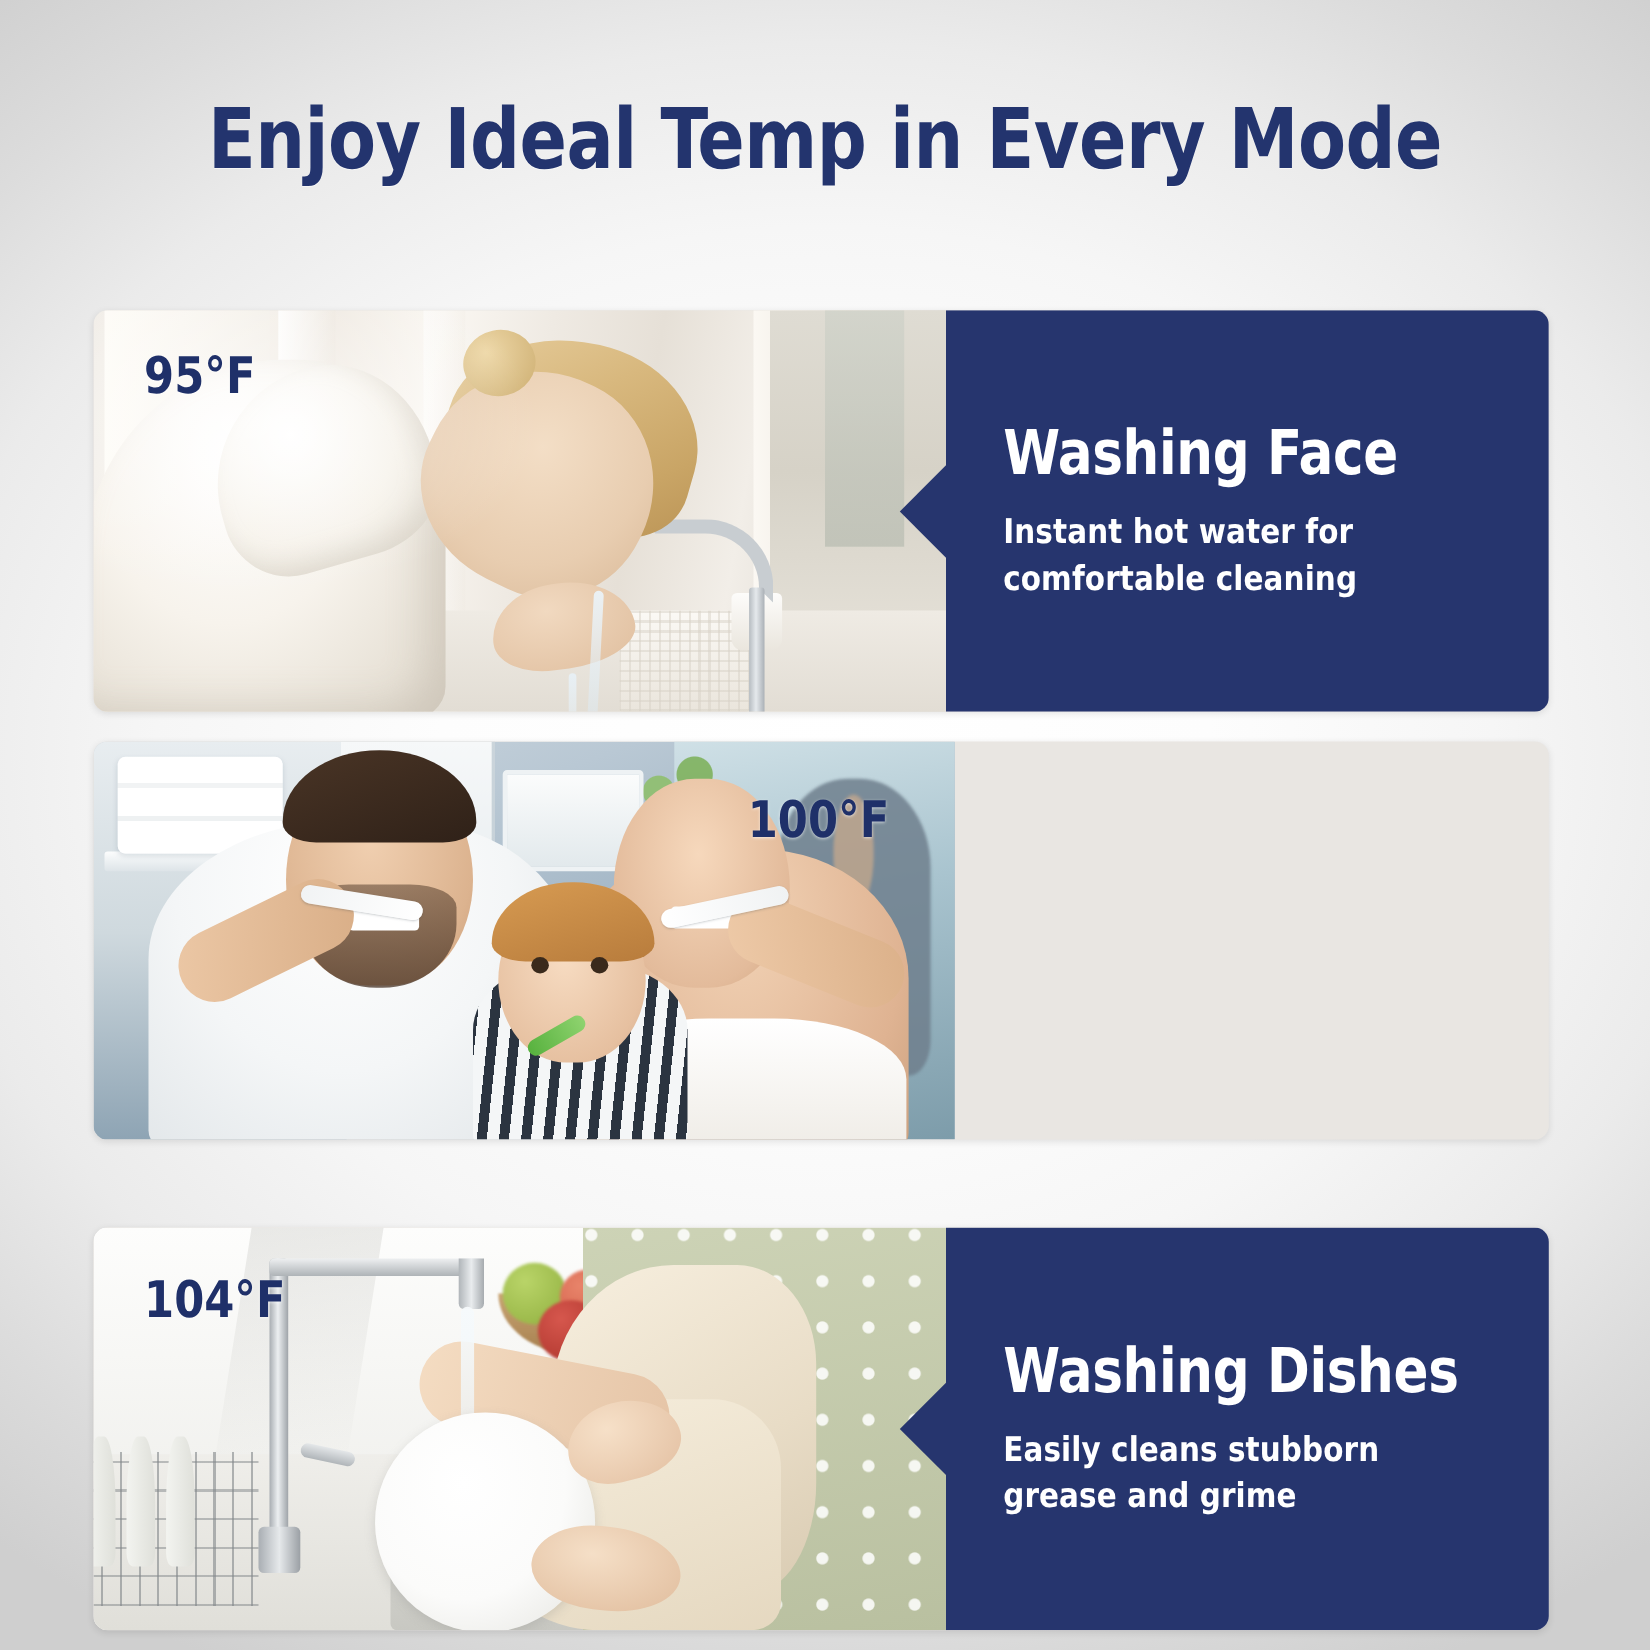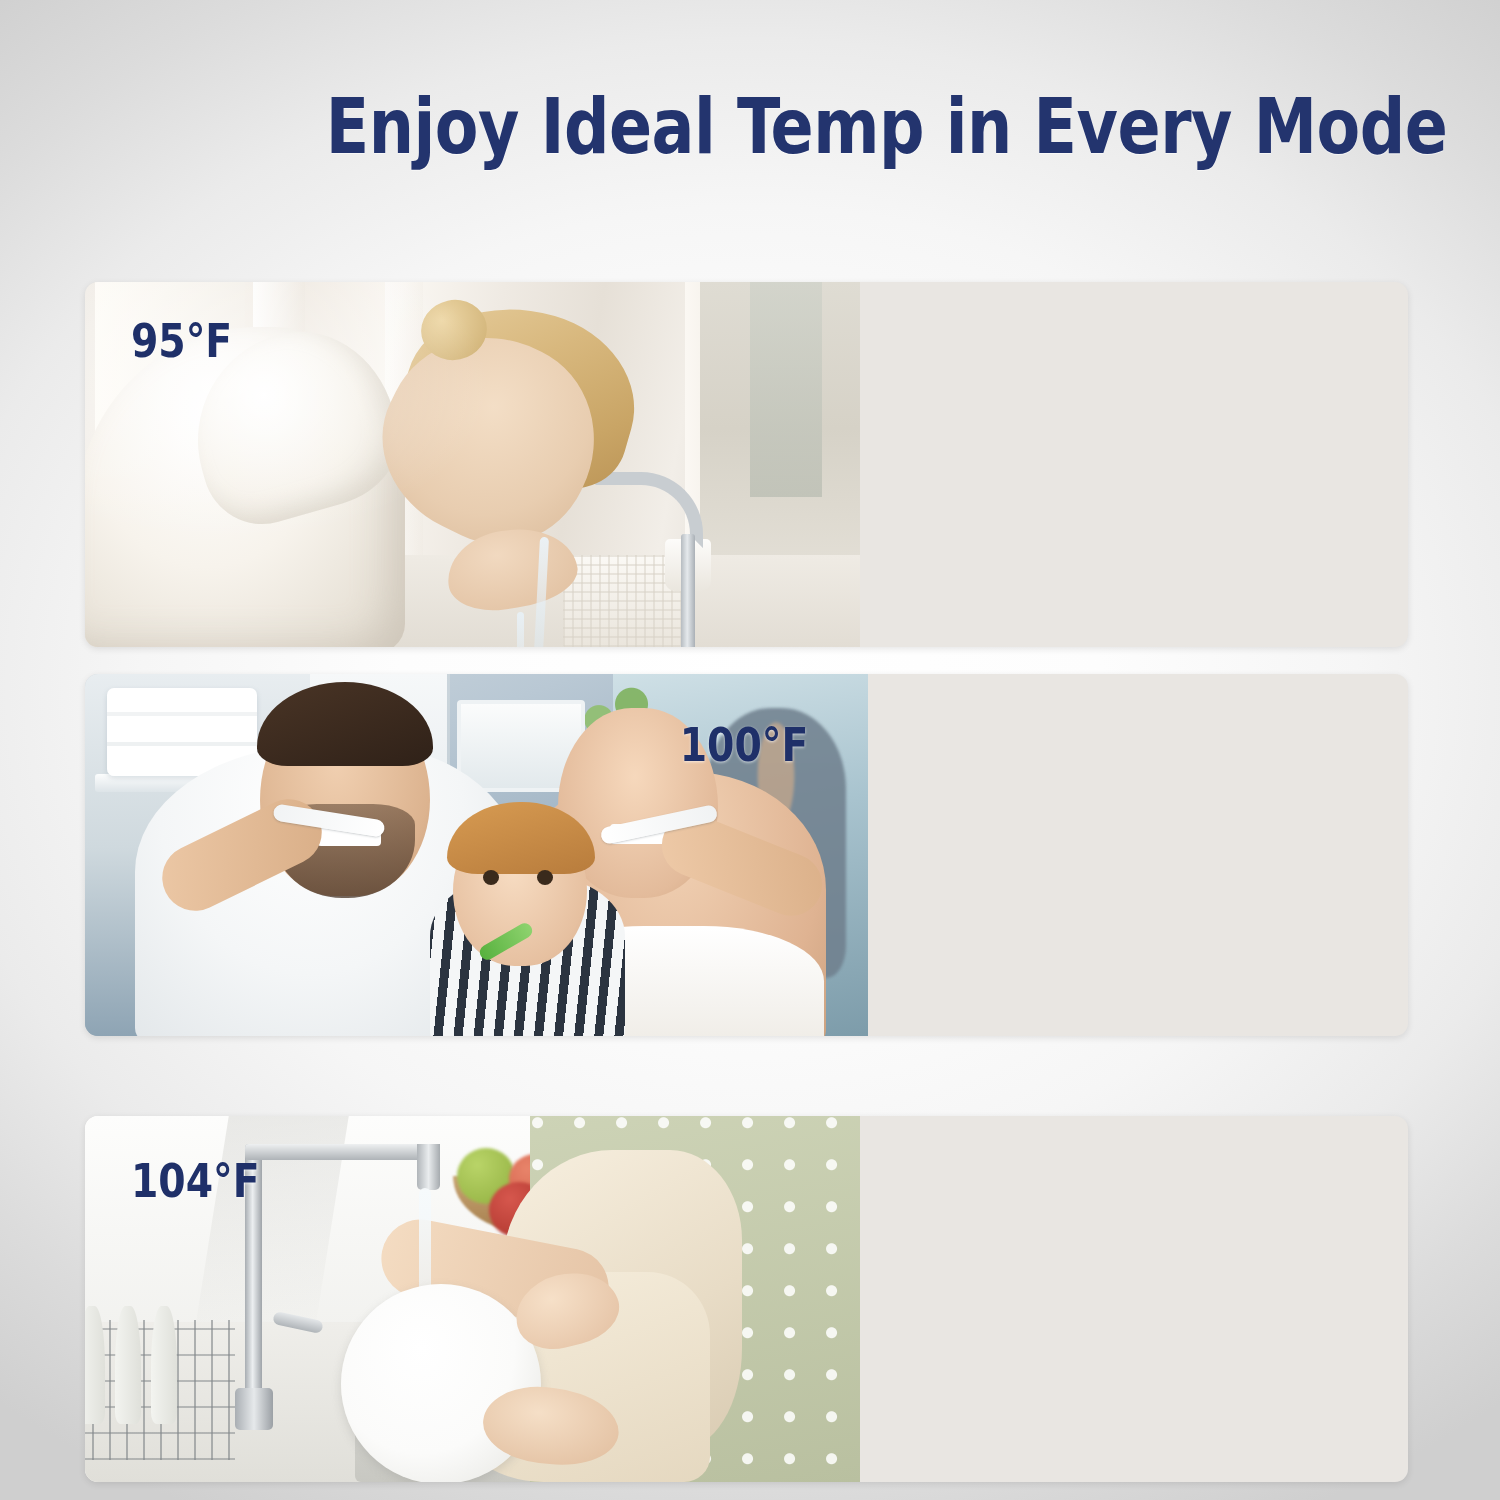--- a/index.html
+++ b/index.html
@@ -14,21 +14,21 @@
     background:
       radial-gradient(ellipse 78% 62% at 50% 46%,
         #ffffff 0%, #fdfdfd 30%, #f6f6f6 52%,
         #ebebeb 70%, #dcdcdc 85%, #cfcfcf 100%);
     position:relative;
   }
 
   
   .title-wrap{
     position:absolute; left:0; right:0; top:84px;
-    text-align:right;
+    text-align:center;
   }
   .page-title{
     font-family:"Liberation Sans Narrow","DejaVu Sans Condensed","Liberation Sans", sans-serif;
     font-weight:700;
     font-size:76px;
     line-height:86px;
     letter-spacing:-0.5px;
     color:#23346e;
     transform:scaleX(0.93);
     transform-origin:center;
@@ -566,20 +566,25 @@
       <div class="s1-head"></div>
       <div class="s1-bun"></div>
       <div class="s1-hands"></div>
       <div class="s1-water"></div>
       <div class="s1-drip"></div>
       <div class="s1-glow"></div>
     </div>
     <div class="badge">95°F</div>
   </div>
 
+  <div class="panel right">
+    <div class="arrow point-left"></div>
+    <div class="card-title">Washing Face</div>
+    <div class="card-desc">Instant hot water for comfortable cleaning</div>
+  </div>
 </div>
 
 <div class="card" id="card-2">
 
 
   <div class="photo">
     <div class="scene">
       <div class="s2-bg"></div>
       <div class="s2-mirror"></div>
       <div class="s2-mirror-man"></div>
@@ -641,13 +646,18 @@
       <div class="s3-hand1"></div>
       <div class="s3-hand2"></div>
       <div class="s3-rack"></div>
       <div class="s3-dish s3-d1"></div>
       <div class="s3-dish s3-d2"></div>
       <div class="s3-dish s3-d3"></div>
     </div>
     <div class="badge">104°F</div>
   </div>
 
+  <div class="panel right">
+    <div class="arrow point-left"></div>
+    <div class="card-title">Washing Dishes</div>
+    <div class="card-desc">Easily cleans stubborn grease and grime</div>
+  </div>
 </div>
 
 </body></html>

